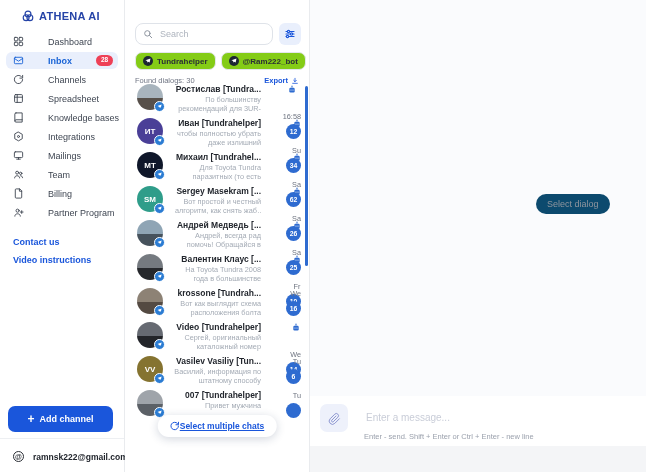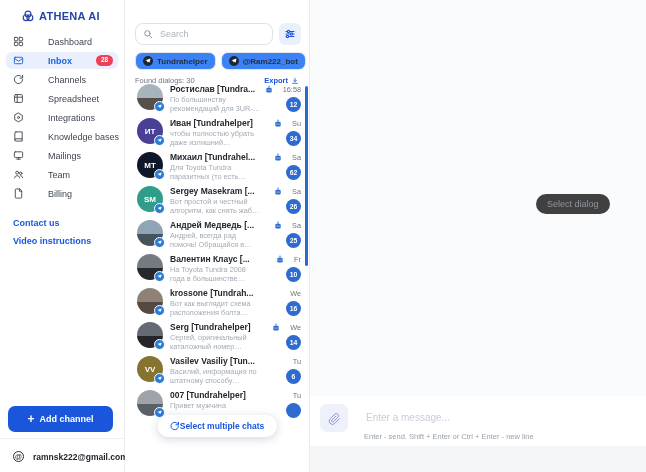--- a/index.html
+++ b/index.html
@@ -36,57 +36,57 @@
   .search-box{flex:1;display:flex;align-items:center;gap:5px;border:1px solid #dfe3e9;border-radius:8px;
     height:22px;padding:0 7px;background:#fff;}
   .search-box svg{width:10px;height:10px;flex:none;}
   .search-input{border:none;outline:none;width:100%;font-size:9px;color:#333;background:transparent;font-family:inherit;}
   .search-input::placeholder{color:#aeb4be;}
   .filter-btn{width:22px;height:22px;background:#e9effc;border:none;border-radius:6px;display:flex;
     align-items:center;justify-content:center;cursor:pointer;flex:none;}
   .filter-btn svg{width:12px;height:12px;}
   .chips{display:flex;gap:5px;padding:2px 8px 5px 10px;}
   .chip{display:flex;align-items:center;gap:4px;border:1px solid #e3e6eb;border-radius:7px;
-    padding:3px 7px;font-size:8px;font-weight:bold;color:#2a2f36;cursor:pointer;background:#3b82f6;}
+    padding:3px 7px;font-size:8px;font-weight:bold;color:#2a2f36;cursor:pointer;background:#84cc16;}
   .chip-ic{width:10px;height:10px;border-radius:50%;background:#1d2733;display:flex;
     align-items:center;justify-content:center;flex:none;}
   .chip-ic svg{width:6px;height:6px;}
   .found-row{display:flex;justify-content:space-between;align-items:center;padding:1px 10px 4px 10px;
     font-size:7.5px;color:#707684;}
   .export{color:#1a56db;font-weight:bold;display:flex;gap:3px;align-items:center;cursor:pointer;}
   .export svg{width:8px;height:8px;}
   .dlg-list{position:absolute;top:80px;bottom:0;left:0;right:0;overflow:hidden;}
   .dlg{display:flex;gap:7px;padding:4px 8px 4px 12px;height:34px;align-items:flex-start;cursor:pointer;}
   .avatar{position:relative;width:26px;height:26px;border-radius:50%;flex:none;color:#fff;
     font-size:8px;font-weight:bold;display:flex;align-items:center;justify-content:center;}
   .tg-badge{position:absolute;right:-2px;bottom:-2px;width:11px;height:11px;border-radius:50%;
     background:#2b7cd3;border:1.5px solid #fff;display:flex;align-items:center;justify-content:center;}
   .tg-badge svg{width:5px;height:5px;}
-  .dlg-main{flex:1;min-width:0;}
+  .dlg-main{flex:1;min-width:0;text-align:right;}
   .dlg-name{font-size:8.5px;font-weight:bold;color:#23272e;white-space:nowrap;overflow:hidden;
     text-overflow:ellipsis;line-height:11px;}
   .dlg-prev{font-size:7.3px;color:#a4abb5;line-height:9px;display:-webkit-box;
     -webkit-line-clamp:2;-webkit-box-orient:vertical;overflow:hidden;}
   .dlg-side{flex:none;width:33px;display:flex;flex-direction:column;align-items:flex-end;gap:3px;padding-top:1px;}
-  .dlg-time{display:flex;align-items:center;gap:10px;font-size:7.3px;color:#6e7480;line-height:9px;}
+  .dlg-time{display:flex;align-items:center;gap:18px;font-size:7.3px;color:#6e7480;line-height:9px;flex-direction:column;}
   .bot-ic{width:8px;height:9px;display:flex;}
   .bot-ic svg{width:8px;height:9px;}
   .dlg-badge{min-width:15px;height:15px;border-radius:8px;background:#2e6bd0;color:#fff;
     font-size:6.8px;font-weight:bold;display:flex;align-items:center;justify-content:center;padding:0 3px;}
   .select-multi{position:absolute;left:50%;transform:translateX(-50%);bottom:35px;background:#fff;
     border:none;border-radius:12px;box-shadow:0 2px 10px rgba(30,50,90,.2);padding:6px 12px;
     display:flex;align-items:center;gap:0;color:#1a56db;font-size:8.5px;font-weight:bold;
-    cursor:pointer;z-index:5;white-space:nowrap;font-family:inherit;}
+    cursor:pointer;z-index:5;white-space:nowrap;font-family:inherit;text-decoration:underline;}
   .select-multi svg{width:10px;height:10px;}
   .scroll-thumb{position:absolute;right:1px;top:86px;width:3px;height:180px;background:#2e6bd0;
     border-radius:2px;z-index:4;}
 
   
   .chat{flex:1;background:#fafbfd;position:relative;}
-  .select-dialog{position:absolute;left:226px;top:194px;background:#404040;color:#8f959e;
+  .select-dialog{position:absolute;left:226px;top:194px;background:#0c4a6e;color:#8f959e;
     font-size:9px;padding:5px 11px;border-radius:10px;}
   .composer{position:absolute;left:0;right:0;bottom:26px;height:50px;background:#fff;
     padding:8px 10px 0 10px;display:flex;gap:10px;}
   .clip-btn{width:28px;height:28px;border:none;border-radius:7px;background:#eef1fb;display:flex;
     align-items:center;justify-content:center;cursor:pointer;flex:none;}
   .clip-btn svg{width:13px;height:13px;}
   .composer-main{flex:1;padding-top:3px;margin-left:6px;}
   .msg-input{width:96%;border:none;outline:none;background:transparent;font-size:10px;color:#333;font-family:inherit;}
   .msg-input::placeholder{color:#c9cdd8;}
   .msg-hint{font-size:7.5px;color:#9ba1ad;margin-top:7px;}
@@ -144,34 +144,34 @@
             <svg viewBox="0 0 24 24" fill="none" stroke="currentColor" stroke-width="2" stroke-linecap="round" stroke-linejoin="round">
               <rect x="3.5" y="3.5" width="17" height="17" rx="2"></rect>
               <path d="M3.5 9.2h17M9.2 3.5v17"></path>
             </svg>
           </span>
           <span>Spreadsheet</span>
         </div>
         <div class="nav-item">
           <span style="display: flex;">
             <svg viewBox="0 0 24 24" fill="none" stroke="currentColor" stroke-width="2" stroke-linecap="round" stroke-linejoin="round">
+              <path d="M4 19.5A2.5 2.5 0 0 1 6.5 17H20"></path>
+              <path d="M6.5 2H20v20H6.5A2.5 2.5 0 0 1 4 19.5v-15A2.5 2.5 0 0 1 6.5 2z"></path>
+            </svg>
+          </span>
+          <span>Knowledge bases</span>
+        </div>
+        <div class="nav-item">
+          <span style="display: flex;">
+            <svg viewBox="0 0 24 24" fill="none" stroke="currentColor" stroke-width="2" stroke-linecap="round" stroke-linejoin="round">
               <path d="M12 2.5l8.2 4.7v9.6L12 21.5l-8.2-4.7V7.2z"></path>
               <circle cx="12" cy="12" r="2.2"></circle>
             </svg>
           </span>
           <span>Integrations</span>
-        </div>
-        <div class="nav-item">
-          <span style="display: flex;">
-            <svg viewBox="0 0 24 24" fill="none" stroke="currentColor" stroke-width="2" stroke-linecap="round" stroke-linejoin="round">
-              <path d="M4 19.5A2.5 2.5 0 0 1 6.5 17H20"></path>
-              <path d="M6.5 2H20v20H6.5A2.5 2.5 0 0 1 4 19.5v-15A2.5 2.5 0 0 1 6.5 2z"></path>
-            </svg>
-          </span>
-          <span>Knowledge bases</span>
         </div>
         <div class="nav-item">
           <span style="display: flex;">
             <svg viewBox="0 0 24 24" fill="none" stroke="currentColor" stroke-width="2" stroke-linecap="round" stroke-linejoin="round">
               <rect x="3" y="4" width="18" height="12.5" rx="2"></rect>
               <path d="M12 16.5V20M8 20h8"></path>
             </svg>
           </span>
           <span>Mailings</span>
         </div>
@@ -187,20 +187,30 @@
           <span>Team</span>
         </div>
         <div class="nav-item">
           <span style="display: flex;">
             <svg viewBox="0 0 24 24" fill="none" stroke="currentColor" stroke-width="2" stroke-linecap="round" stroke-linejoin="round">
               <path d="M14 2H7a2 2 0 0 0-2 2v16a2 2 0 0 0 2 2h10a2 2 0 0 0 2-2V7z"></path>
               <path d="M14 2v5h5"></path>
             </svg>
           </span>
           <span>Billing</span>
+        </div>
+        <div class="nav-item">
+          <span style="display: flex;">
+            <svg viewBox="0 0 24 24" fill="none" stroke="currentColor" stroke-width="2" stroke-linecap="round" stroke-linejoin="round">
+              <circle cx="10" cy="8" r="3.4"></circle>
+              <path d="M4 20c0-3.4 2.8-5.2 6-5.2s6 1.8 6 5.2"></path>
+              <path d="M19 8v6M16 11h6"></path>
+            </svg>
+          </span>
+          <span>Partner Program</span>
         </div>
       </nav>
     <div class="side-links">
       <span class="side-link">Contact us</span>
       <span class="side-link">Video instructions</span>
     </div>
     <button class="add-channel">
       <span class="plus-glyph">+</span>
       <span>Add channel</span>
     </button>
@@ -450,21 +460,21 @@
         </div>
         <div class="dlg">
           <div class="avatar" style="background: linear-gradient(rgb(102, 106, 114) 0%, rgb(102, 106, 114) 52%, rgb(35, 37, 42) 52%, rgb(35, 37, 42) 100%);">
             <span class="tg-badge">
               <svg viewBox="0 0 24 24">
                 <path d="M22 2L2 9.3l6.2 2.4L10 18l3.1-3.5L18.5 18z" fill="#fff"></path>
               </svg>
             </span>
           </div>
           <div class="dlg-main">
-            <div class="dlg-name">Serg [Tundrahelper]</div>
+            <div class="dlg-name">Video [Tundrahelper]</div>
             <div class="dlg-prev">Сергей, оригинальный каталожный номер полного жгута проводки...</div>
           </div>
           <div class="dlg-side">
             <div class="dlg-time">
               <span class="bot-ic">
                 <svg viewBox="0 0 24 26">
                   <circle cx="12" cy="3" r="2" fill="#2e6bd0"></circle>
                   <rect x="11" y="4" width="2" height="4" fill="#2e6bd0"></rect>
                   <rect x="4" y="8" width="16" height="14" rx="3.5" fill="#2e6bd0"></rect>
                   <circle cx="9" cy="14.5" r="1.8" fill="#fff"></circle>

